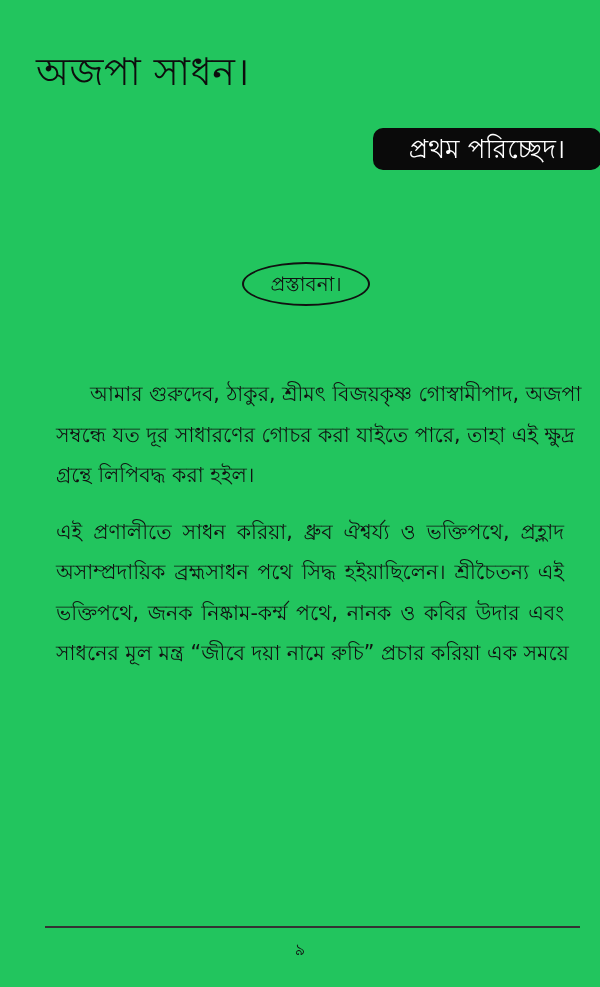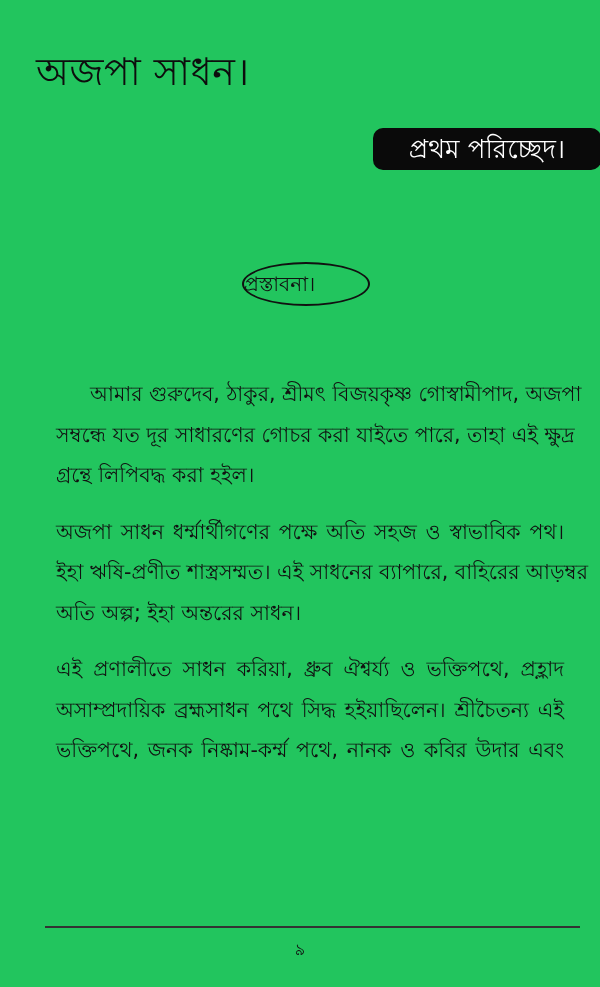--- a/index.html
+++ b/index.html
@@ -51,20 +51,21 @@
     }
     .section-oval {
       position: absolute;
       left: 242px;
       top: 262px;
       width: 128px;
       height: 44px;
       border: 2px solid #111111;
       border-radius: 50%;
       box-sizing: border-box;
+      text-align: center;
       font-size: 20px;
       line-height: 40px;
       white-space: nowrap;
     }
     .body-text {
       position: absolute;
       left: 40px;
       top: 358px;
       width: 540px;
       font-size: 20.5px;
@@ -115,27 +116,23 @@
 
   <div class="section-oval">প্রস্তাবনা।</div>
 
   <div class="body-text">
     <p>
       <span class="line" style="padding-left:34px">আমার গুরুদেব, ঠাকুর, শ্রীমৎ বিজয়কৃষ্ণ গোস্বামীপাদ, অজপা</span>
       <span class="line">সম্বন্ধে যত দূর সাধারণের গোচর করা যাইতে পারে, তাহা এই ক্ষুদ্র</span>
       <span class="line last">গ্রন্থে লিপিবদ্ধ করা হইল।</span>
     </p>
     <p>
-      <span class="line" style="padding-left:0px">অজপা সাধন ধর্ম্মার্থীগণের পক্ষে অতি সহজ ও স্বাভাবিক পথ।</span>
-      <span class="line">ইহা ঋষি-প্রণীত শাস্ত্রসম্মত। এই সাধনের ব্যাপারে, বাহিরের আড়ম্বর</span>
-      <span class="line last">অতি অল্প; ইহা অন্তরের সাধন।</span>
-    </p>
-    <p>
       <span class="line" style="padding-left:0px">এই প্রণালীতে সাধন করিয়া, ধ্রুব ঐশ্বর্য্য ও ভক্তিপথে, প্রহ্লাদ</span>
       <span class="line">অসাম্প্রদায়িক ব্রহ্মসাধন পথে সিদ্ধ হইয়াছিলেন। শ্রীচৈতন্য এই</span>
       <span class="line">ভক্তিপথে, জনক নিষ্কাম-কর্ম্ম পথে, নানক ও কবির উদার এবং</span>
+      <span class="line">সাধনের মূল মন্ত্র “জীবে দয়া নামে রুচি” প্রচার করিয়া এক সময়ে</span>
     </p>
   </div>
 
   <div class="footer-rule"></div>
 
   <div class="page-number">৯</div>
 </div>
 
 </body></html>

